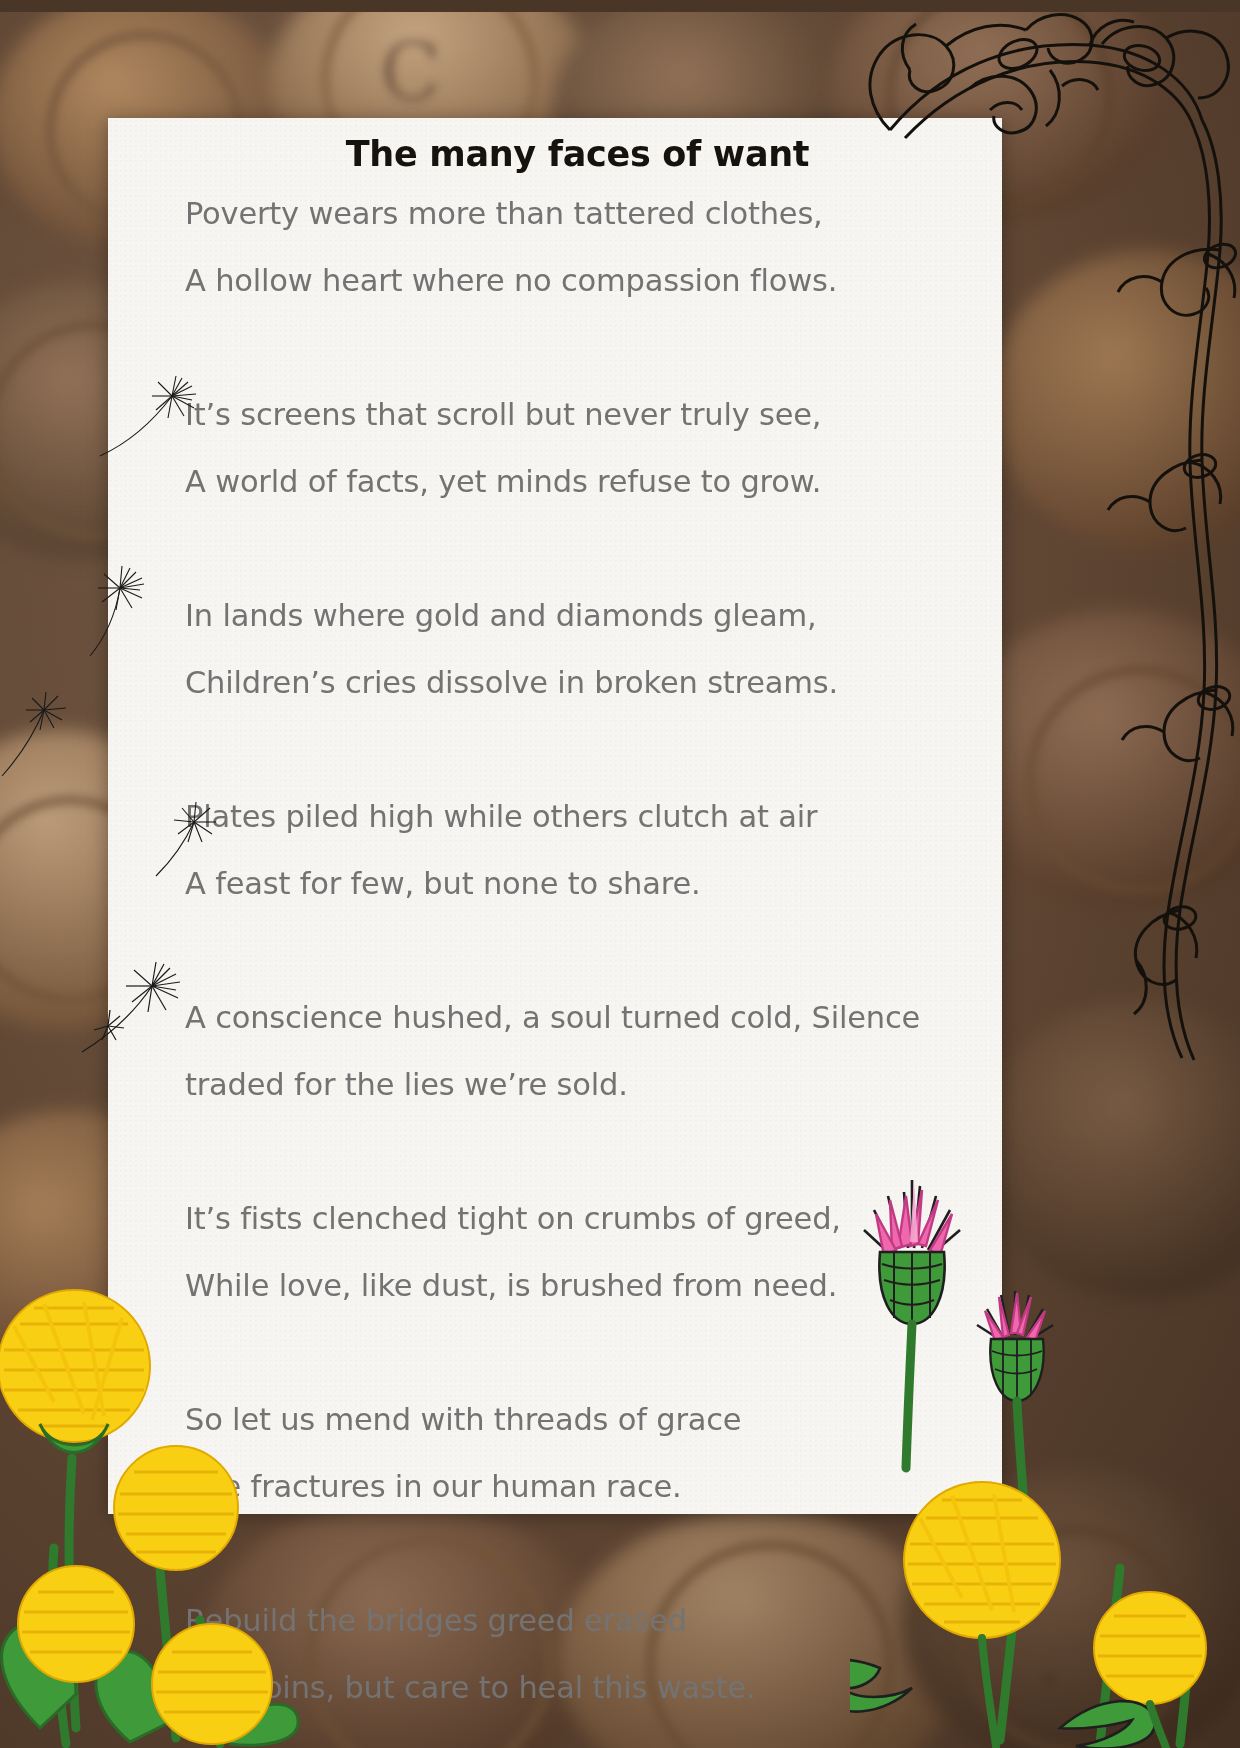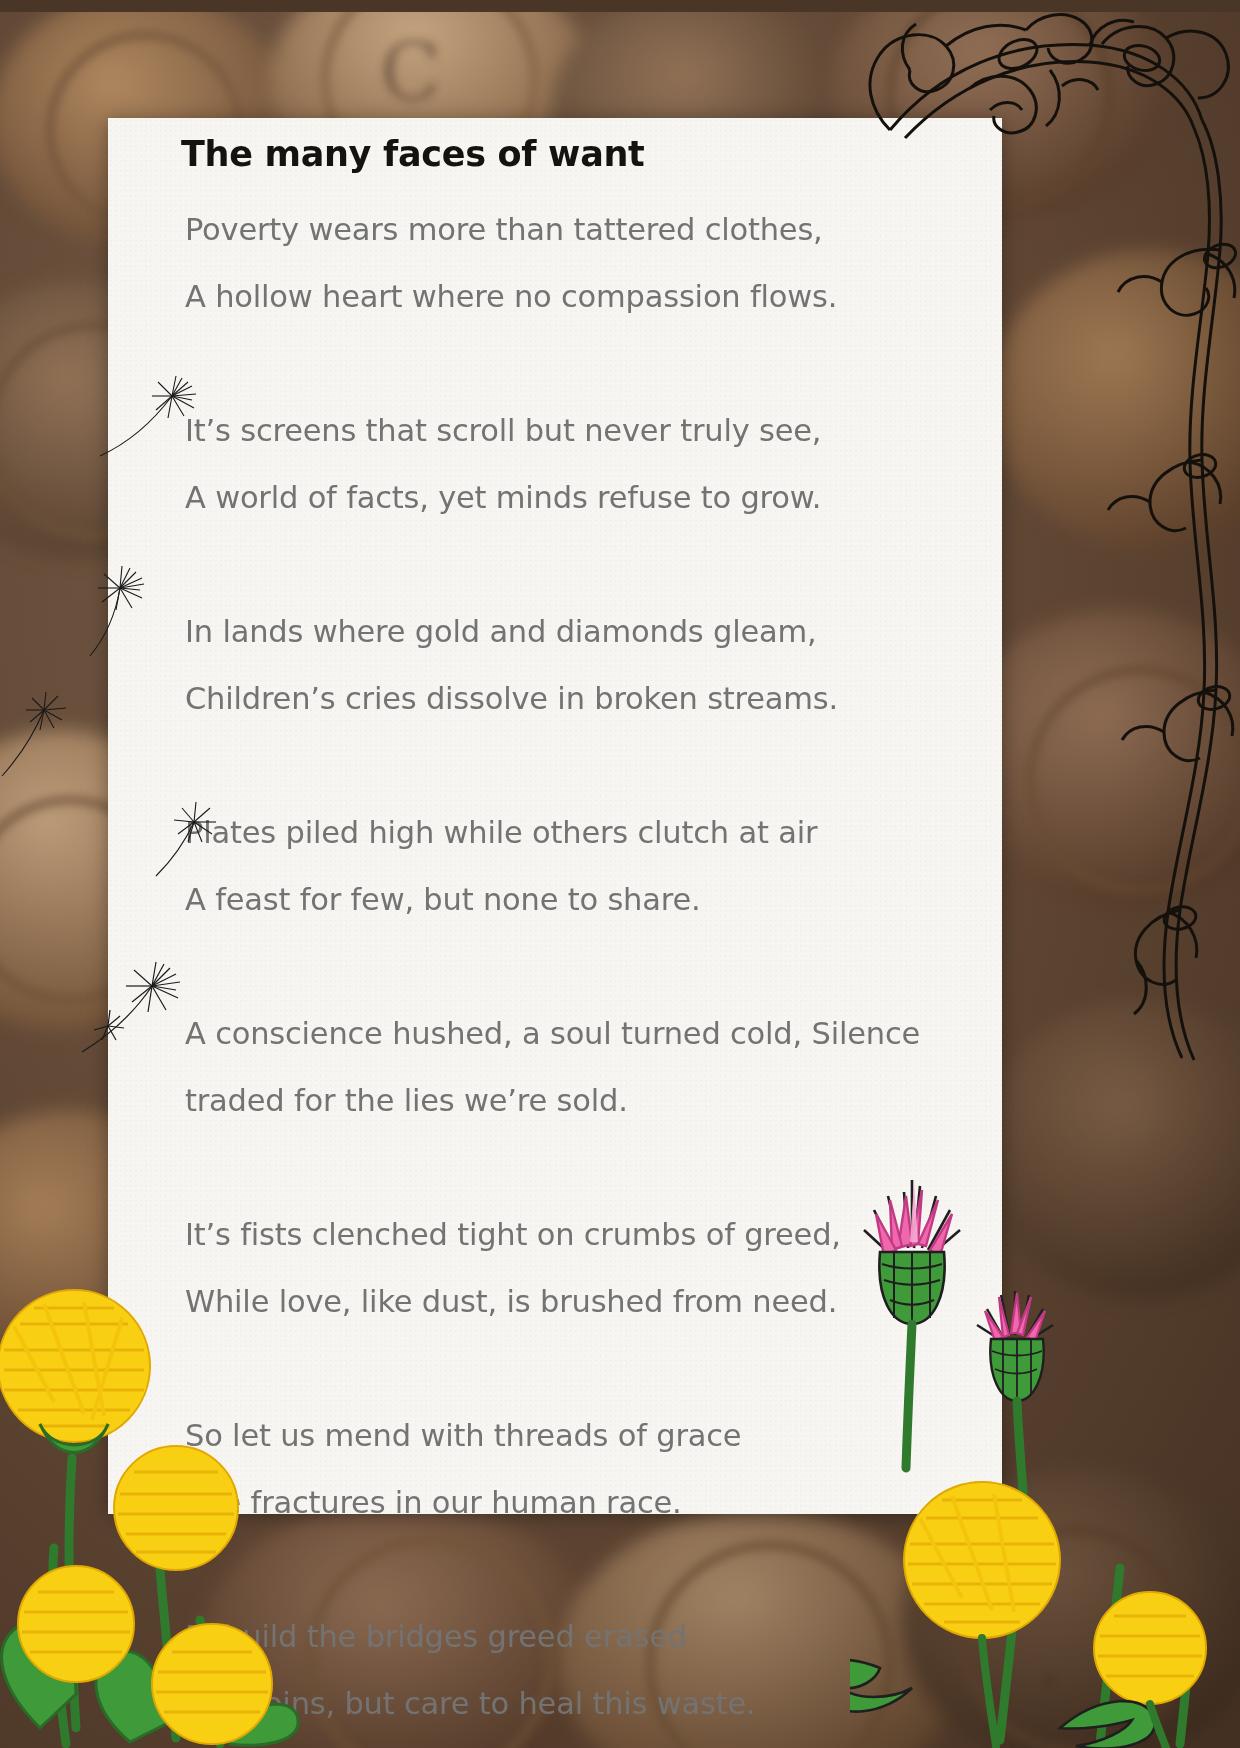--- a/index.html
+++ b/index.html
@@ -76,22 +76,22 @@
     top: 0;
     width: 894px;
     padding: 16px 28px 0 73px;
     box-sizing: border-box;
   }
 
   .poem-title {
     font-size: 35px;
     font-weight: bold;
     color: #16130f;
-    text-align: left;
-    margin: 0 0 22px 0;
+    text-align: center;
+    margin: 0 0 6px 0;
     letter-spacing: -0.3px;
   }
 
   .poem-body {
     font-size: 30.5px;
     line-height: 67px;
     color: #737373;
     white-space: pre-wrap;
     margin: 4px;
     letter-spacing: -0.2px;

